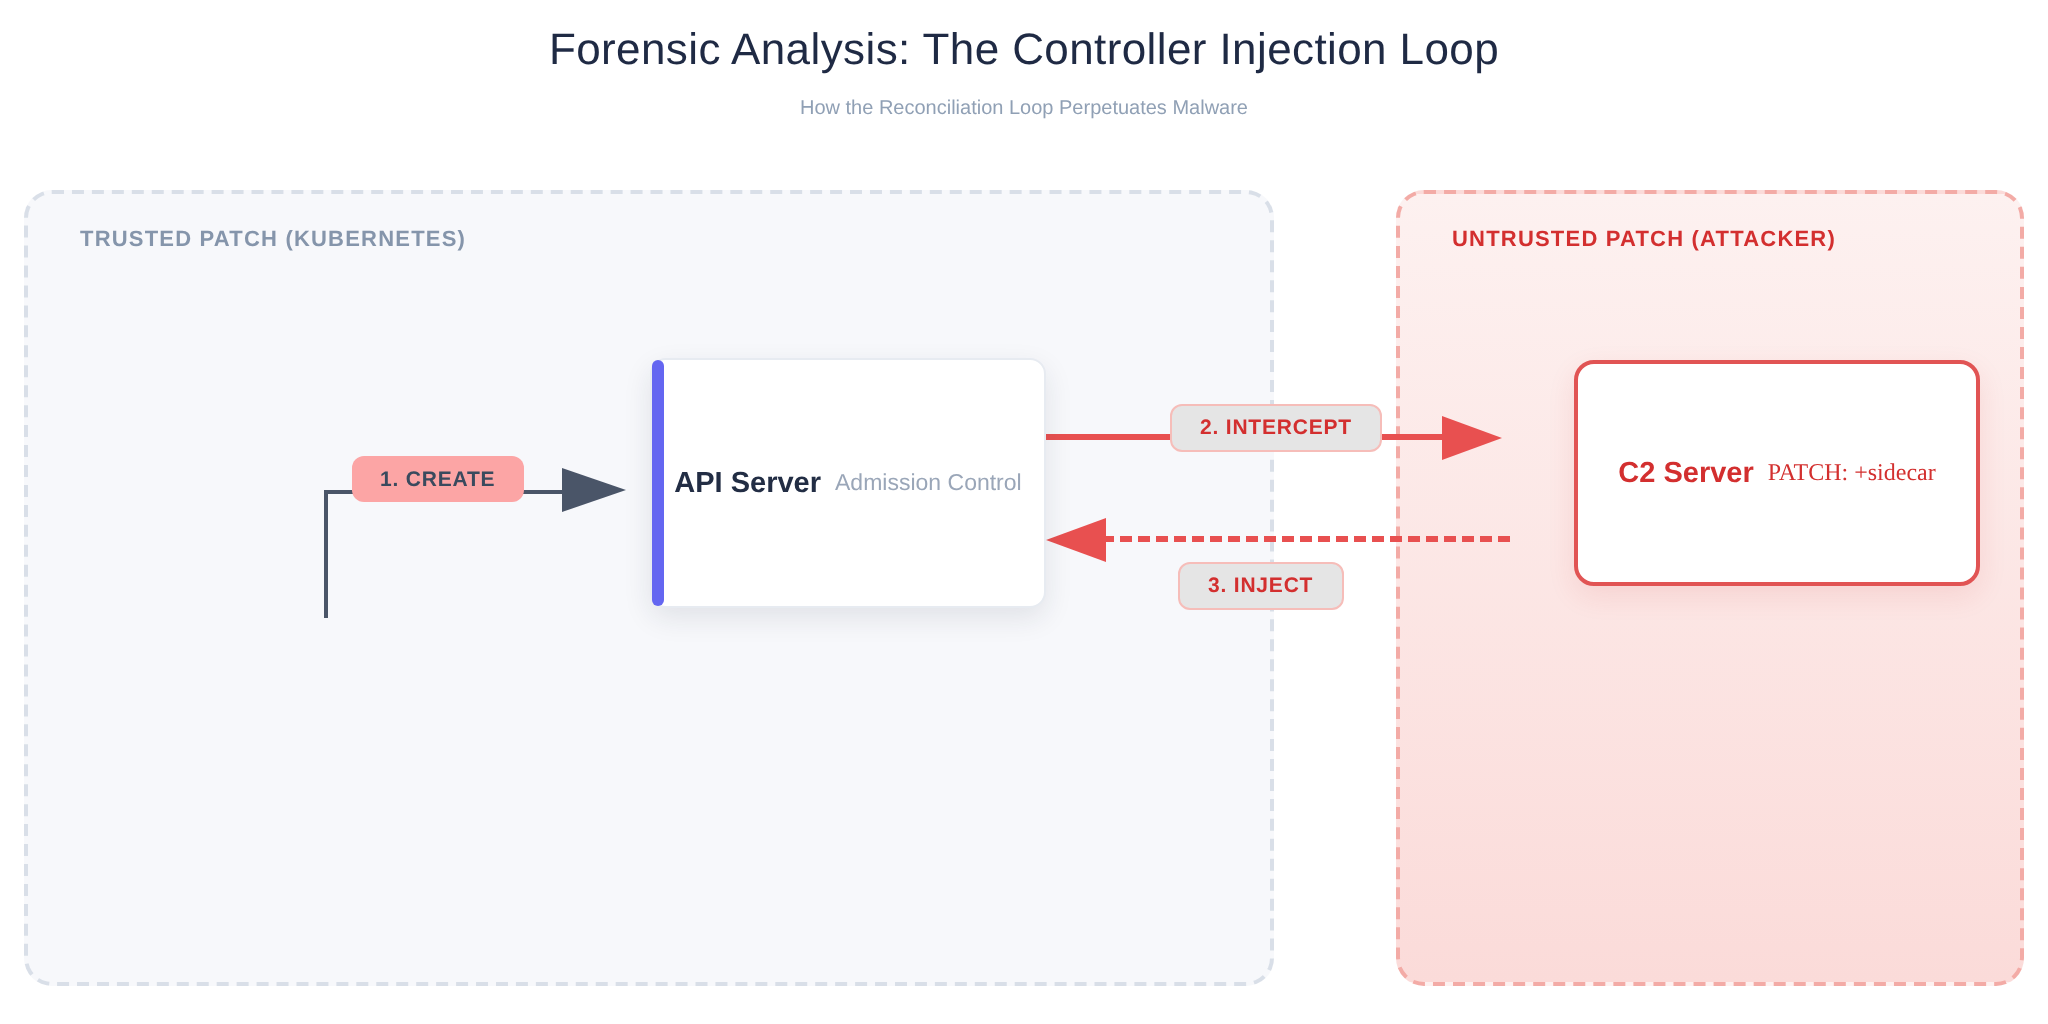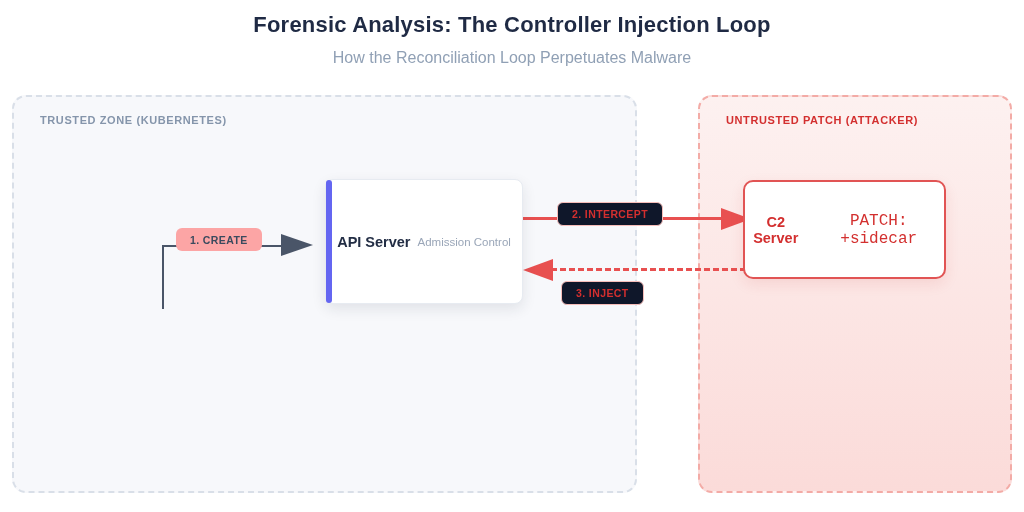--- a/index.html
+++ b/index.html
@@ -3,26 +3,26 @@
 <meta charset="utf-8">
 <style>
   * { margin:0; padding:0; box-sizing:border-box; }
   html,body { background:#ffffff; }
   .canvas {
     position:relative; width:1024px; height:512px; background:#ffffff;
     font-family:"Liberation Sans","DejaVu Sans",sans-serif; overflow:hidden;
   }
   .title {
     position:absolute; left:0; top:12px; width:100%;
-    text-align:center; font-size:22px; font-weight:700; color:#1f2a44;
+    text-align:center; font-size:22px; font-weight:400; color:#1f2a44;
     letter-spacing:.2px;
   }
   .subtitle {
     position:absolute; left:0; top:49px; width:100%;
-    text-align:center; font-size:16px; color:#90a0b5;
+    text-align:center; font-size:10px; color:#90a0b5;
   }
   .zone { position:absolute; border-radius:14px; }
   .zone.trusted {
     left:12px; top:95px; width:625px; height:398px;
     background:#f7f8fb; border:2px dashed #d9dfe8;
   }
   .zone.untrusted {
     left:698px; top:95px; width:314px; height:398px;
     background:linear-gradient(180deg,#fdf1f0 0%,#fbdbd9 100%);
     border:2px dashed #f3aba6;
@@ -41,30 +41,30 @@
     gap:7px; text-align:center;
   }
   .node .accent {
     position:absolute; left:0; top:0; bottom:0; width:6px; border-radius:4px;
   }
   .node.controller { left:75px; top:309px; width:175px; height:94px; }
   .node.controller .accent { background:#3f7df5; }
   .node.api { left:325px; top:179px; width:198px; height:125px; }
   .node.api .accent { background:#6466f1; }
   .node.c2 {
-    left:743px; top:180px; width:203px; height:99px;
+    left:787px; top:180px; width:203px; height:113px;
     border:2px solid #e15454; border-radius:10px;
     box-shadow:0 5px 14px rgba(200,40,40,.10);
   }
   .node-title { font-size:14.5px; font-weight:700; color:#222d44; }
   .node-sub { font-size:11.5px; color:#9aa6b8;text-align:center; }
   .node.c2 .node-title { color:#d32f2f; }
   .node.c2 .node-sub {
-    font-family:Liberation Mono, monospace;
-    font-size:16px; color:#d3302f;
+    font-family:Liberation Serif, serif;
+    font-size:12px; color:#d3302f;
   }
 
   .line { position:absolute; }
   .line.dark { background:#4a5568; }
   .line.red { background:#e85050; }
   .create-v { left:162px; top:246px; width:2px; height:63px; }
   .create-h { left:162px; top:245px; width:119px; height:2px; }
   .intercept-h { left:523px; top:217px; width:199px; height:3px; }
   .inject-h {
     left:551px; top:268px; width:204px; height:0;
@@ -89,35 +89,35 @@
 
   .edge-label {
     position:absolute; display:inline-flex; align-items:center; justify-content:center;
     height:23px; padding:0 14px; border-radius:6px;
     font-size:10.5px; font-weight:700; letter-spacing:.4px; white-space:nowrap;
   }
   .edge-label.create {
     left:176px; top:228px; background:#fca5a5; color:#3a4a5e;
   }
   .edge-label.red-pill {
-    background:#0f172a; border:1.5px solid #f6bdb9; color:#d32f2f; height:24px;
+    background:#e5e5e5; border:1.5px solid #f6bdb9; color:#d32f2f; height:24px;margin-left:28px;
   }
   .edge-label.intercept { left:557px; top:202px; }
   .edge-label.inject { left:561px; top:281px; }
 </style>
 </head>
 <body>
 
 <div class="canvas">
 
   <div class="title">Forensic Analysis: The Controller Injection Loop</div>
   <div class="subtitle">How the Reconciliation Loop Perpetuates Malware</div>
 
   <div class="zone trusted">
-    <div class="zone-label">TRUSTED ZONE (KUBERNETES)</div>
+    <div class="zone-label">TRUSTED PATCH (KUBERNETES)</div>
   </div>
 
   <div class="zone untrusted">
     <div class="zone-label">UNTRUSTED PATCH (ATTACKER)</div>
   </div>
 
   <div class="line dark create-v"></div>
   <div class="line dark create-h"></div>
   <div class="arrowhead head-create"></div>
   <div class="edge-label create">1. CREATE</div>

